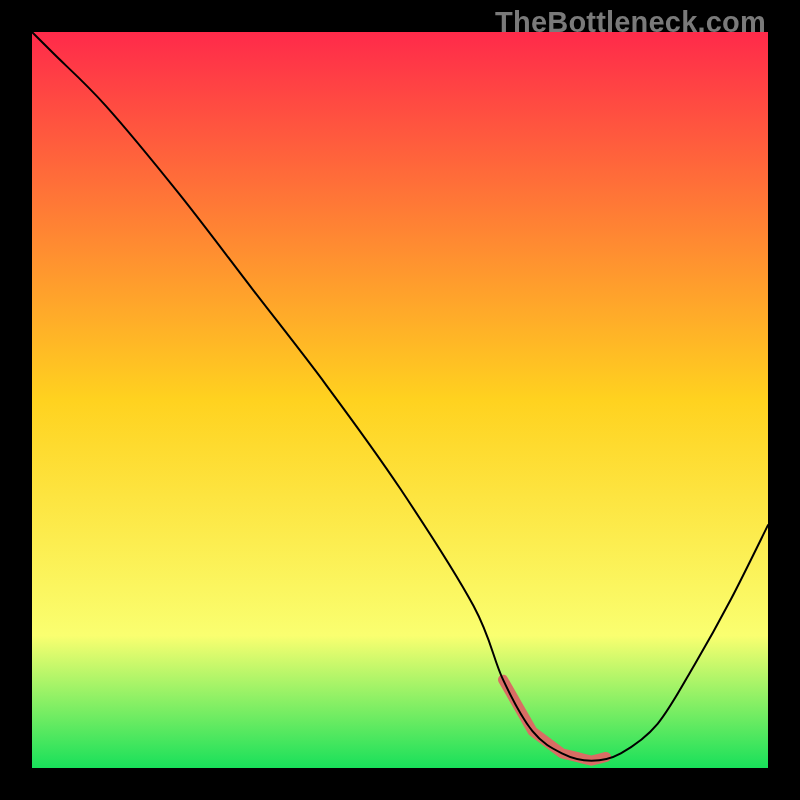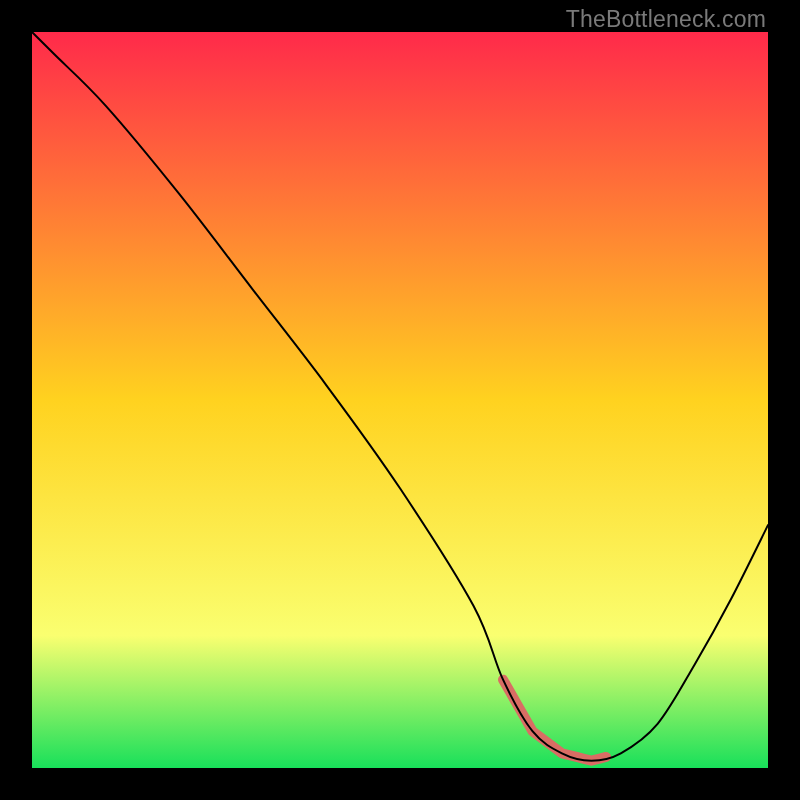--- a/index.html
+++ b/index.html
@@ -22,22 +22,22 @@
     top: 32px;
     width: 736px;
     height: 736px;
     overflow: visible;
   }
   .watermark {
     position: absolute;
     top: 6px;
     right: 34px;
     color: #7a7a7a;
-    font-weight: 400;
-    font-size: 23px;
+    font-weight: 700;
+    font-size: 29px;
     letter-spacing: 0.2px;
   }
   svg {
     display: block;
   }
   .series-line {
     fill: none;
     stroke: #000;
     stroke-width: 2;
     stroke-linejoin: round;

